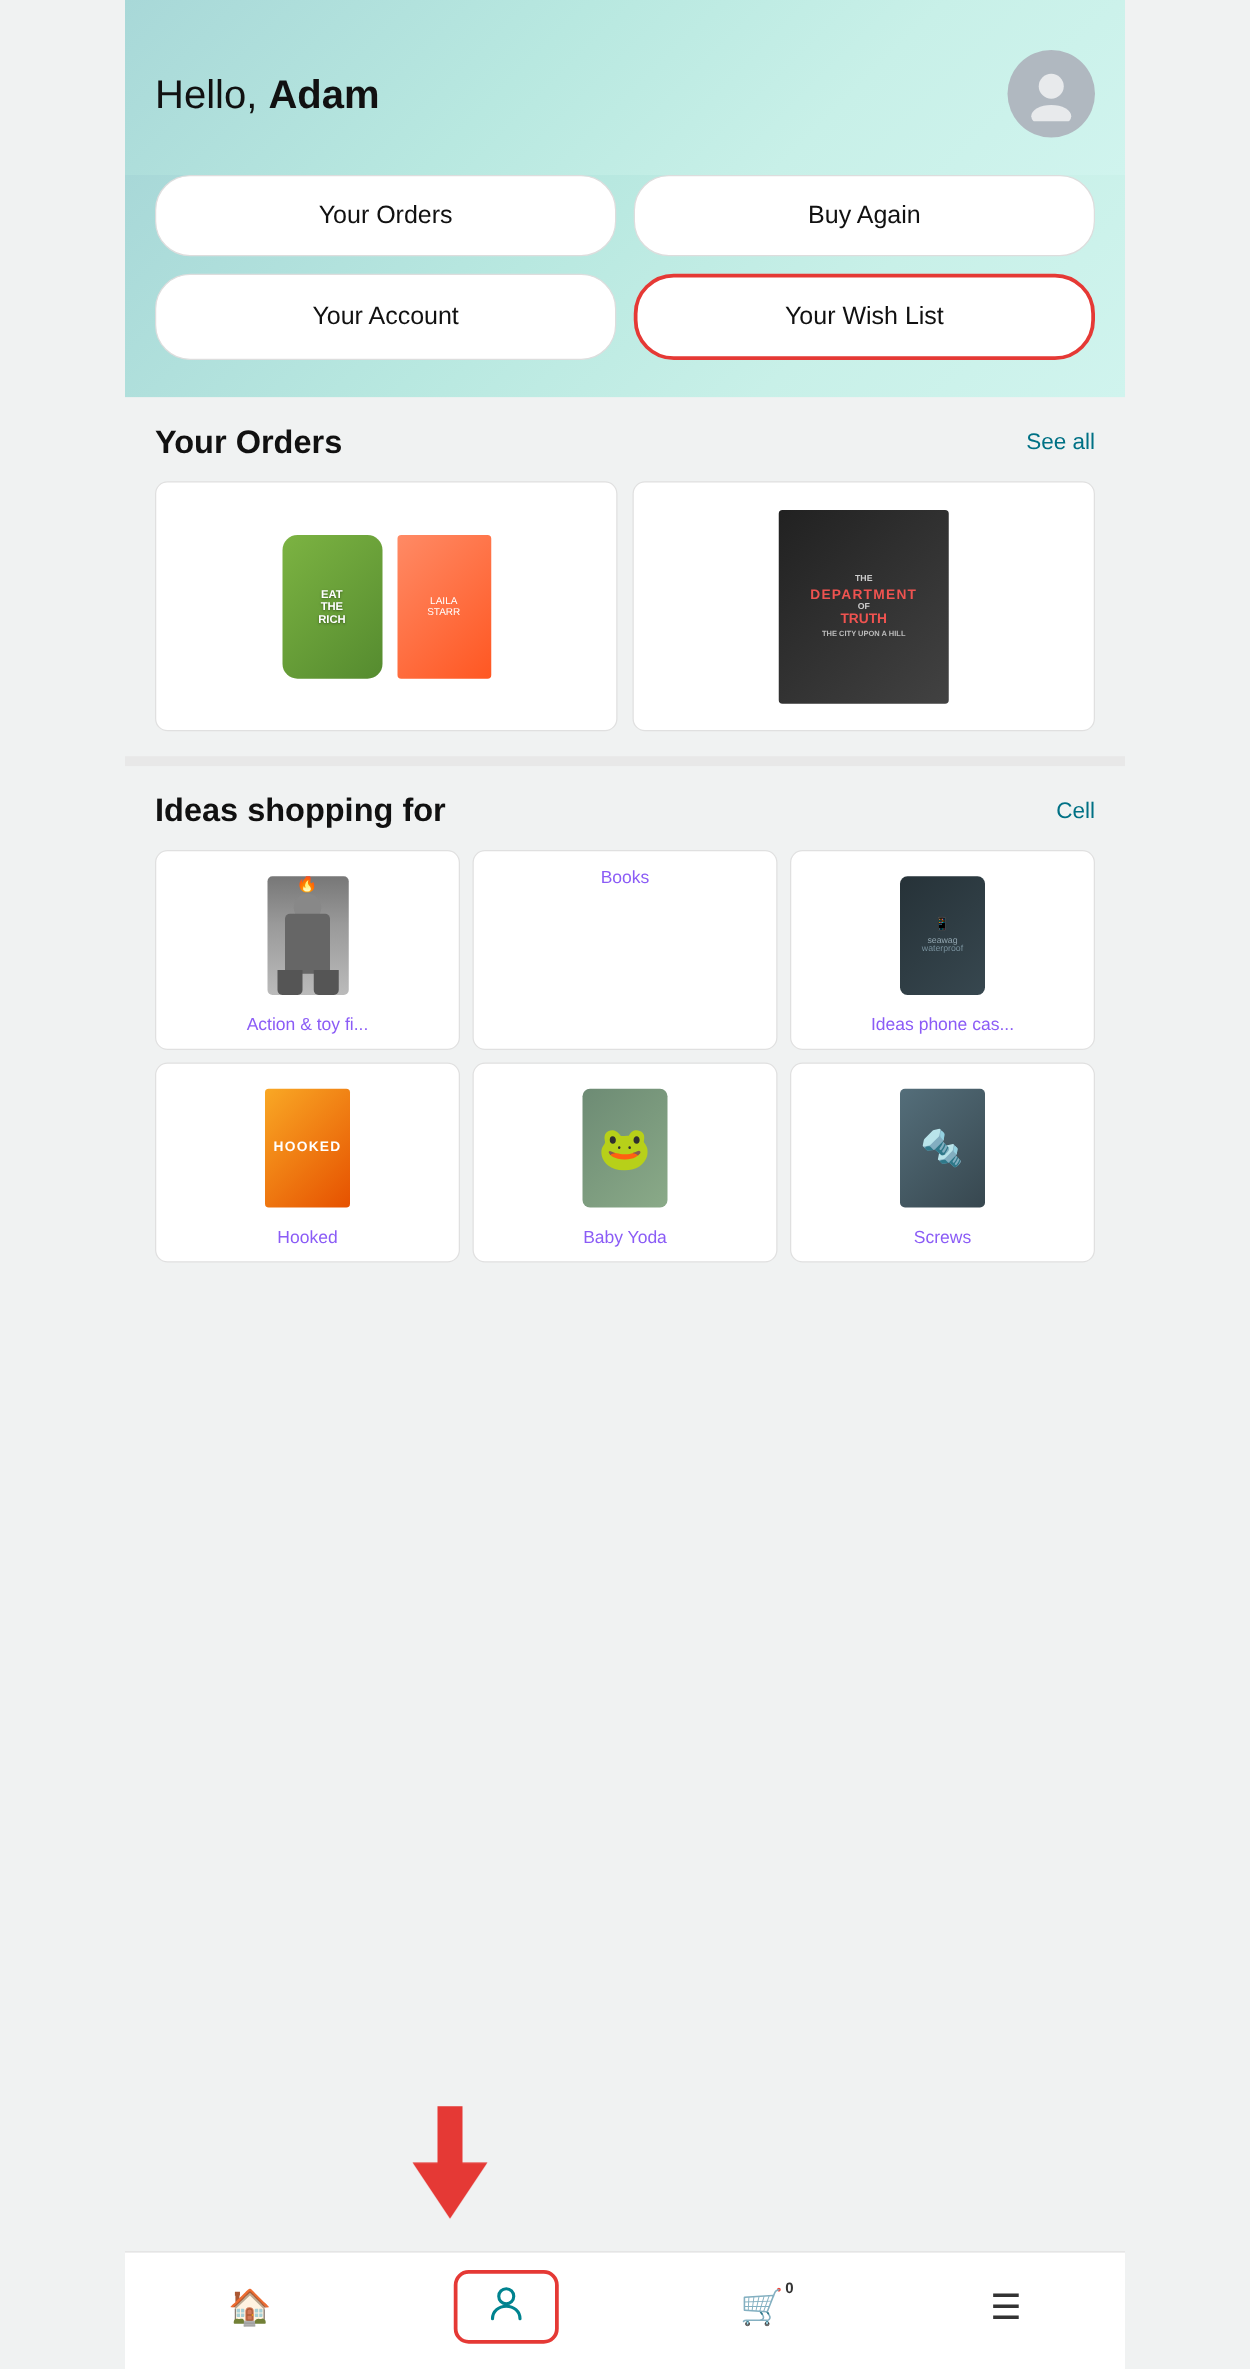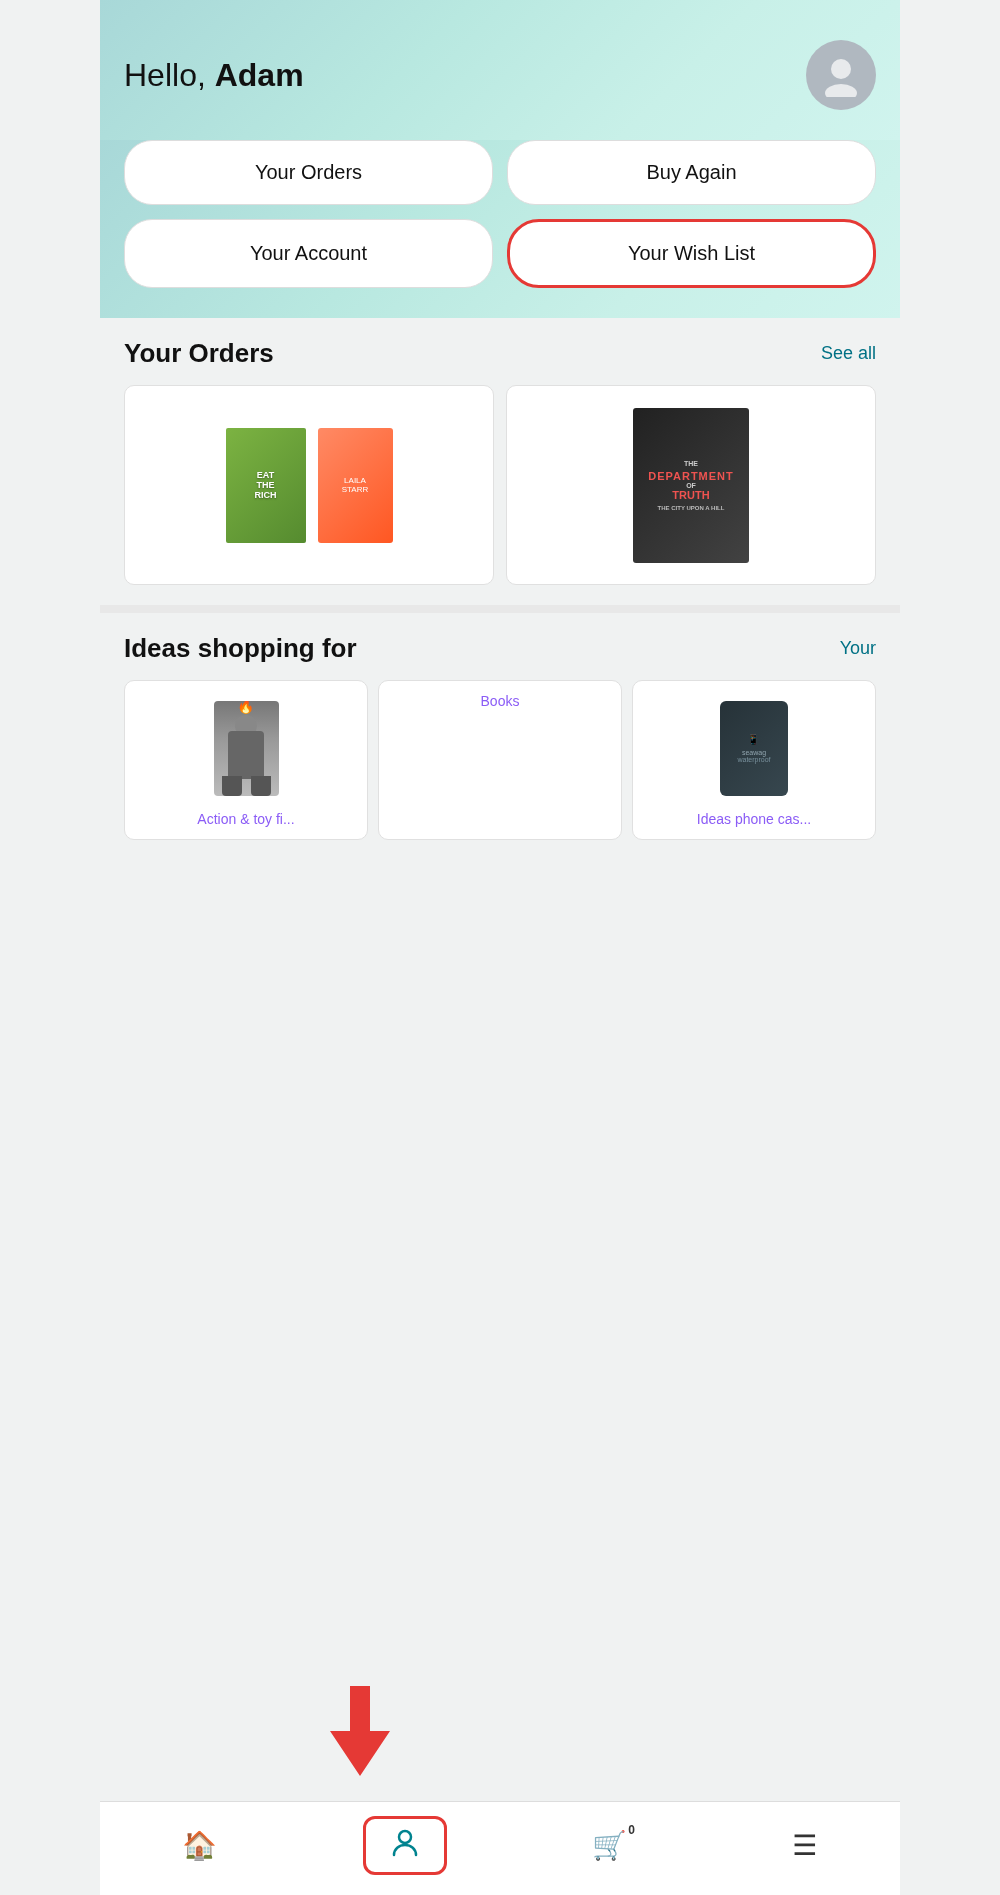--- a/index.html
+++ b/index.html
@@ -121,21 +121,21 @@
       justify-content: center;
       gap: 12px;
       min-height: 200px;
     }
 
     
     .book-eat-rich {
       width: 80px;
       height: 115px;
       background: linear-gradient(135deg, #7cb342, #558b2f);
-      border-radius: 2px;
+      border-radius: 12px;
       display: flex;
       align-items: center;
       justify-content: center;
       font-size: 9px;
       font-weight: 700;
       color: white;
       text-align: center;
       padding: 4px;
       flex-shrink: 0;
     }
@@ -150,21 +150,21 @@
       justify-content: center;
       font-size: 8px;
       font-weight: 700;
       color: white;
       text-align: center;
       padding: 4px;
       flex-shrink: 0;
     }
 
     .book-dept {
-      width: 116px;
+      width: 136px;
       height: 155px;
       background: linear-gradient(135deg, #212121, #424242);
       border-radius: 3px;
       display: flex;
       align-items: center;
       justify-content: center;
       font-size: 9px;
       font-weight: 700;
       color: #ef5350;
       text-align: center;
@@ -384,21 +384,21 @@
           </div>
         </div>
       </div>
     </div>
 
     <div class="divider"></div>
 
     <div class="keep-shopping-section">
       <div class="section-header">
         <span class="section-title">Ideas shopping for</span>
-        <span class="section-link">Your</span>
+        <span class="section-link">Cell</span>
       </div>
 
       <div class="shopping-grid">
 
         <div class="shopping-item">
           <div class="shopping-item-img">
             <div style="width:65px;height:95px;background:linear-gradient(180deg,#777 0%,#999 40%,#bbb 100%);border-radius:4px;position:relative;display:flex;align-items:flex-start;justify-content:center;padding-top:4px;overflow:hidden;">
 
               <div style="position:absolute;top:-3px;left:50%;transform:translateX(-50%);font-size:14px;">🔥</div>
 
@@ -424,20 +424,49 @@
                 <div style="font-size:10px;margin-bottom:4px;">📱</div>
                 <div style="font-size:7px;color:#90a4ae;">seawag</div>
                 <div style="font-size:7px;color:#78909c;">waterproof</div>
               </div>
             </div>
           </div>
           <div class="shopping-item-label">Ideas phone cas...</div>
         </div>
       </div>
 
+      <div class="shopping-grid-row2">
+
+        <div class="shopping-item">
+          <div class="shopping-item-img">
+            <div class="book-hooked">
+              <span style="font-size:11px;font-weight:900;letter-spacing:1px;">HOOKED</span>
+            </div>
+          </div>
+          <div class="shopping-item-label">Hooked</div>
+        </div>
+
+        <div class="shopping-item">
+          <div class="shopping-item-img">
+            <div style="width:68px;height:95px;background:linear-gradient(135deg,#6d8b74,#8aaa88);border-radius:6px;display:flex;align-items:center;justify-content:center;font-size:34px;">
+              🐸
+            </div>
+          </div>
+          <div class="shopping-item-label">Baby Yoda</div>
+        </div>
+
+        <div class="shopping-item">
+          <div class="shopping-item-img">
+            <div style="width:68px;height:95px;background:linear-gradient(135deg,#546e7a,#37474f);border-radius:4px;display:flex;align-items:center;justify-content:center;font-size:28px;">
+              🔩
+            </div>
+          </div>
+          <div class="shopping-item-label">Screws</div>
+        </div>
+      </div>
 
     </div>
   </div>
 
   <div style="position:fixed;bottom:115px;left:50%;transform:translateX(-50%) translateX(-140px);z-index:200;pointer-events:none;">
     <svg width="80" height="90" viewBox="0 0 80 90">
       <polygon points="40,90 10,45 30,45 30,0 50,0 50,45 70,45" fill="#e53935"></polygon>
     </svg>
   </div>
 

